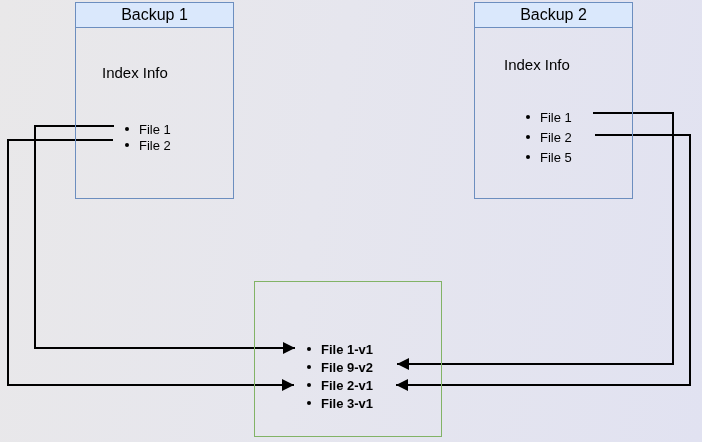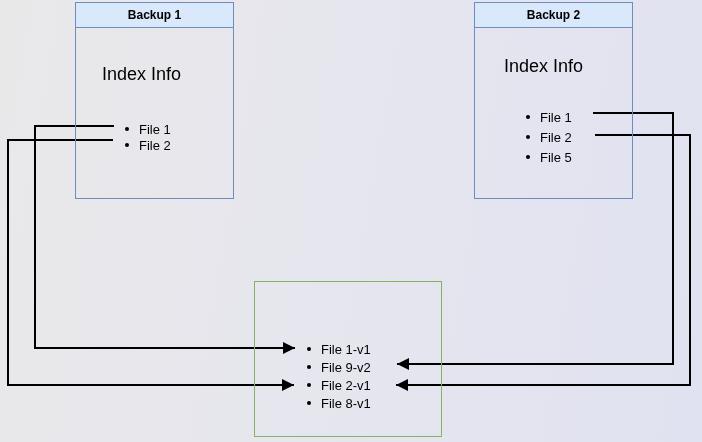--- a/index.html
+++ b/index.html
@@ -23,30 +23,30 @@
     border: 1px solid;
     box-sizing: border-box;
     background: transparent;
   }
   .box.blue  { border-color: var(--blue-stroke, #6c8ebf); }
   .box.green { border-color: var(--green-stroke, #82b366); }
   .box-header {
     display: flex;
     align-items: center;
     justify-content: center;
-    font-weight: bold;
-    font-size: 12px;
+    font-weight: normal;
+    font-size: 16px;
     border-bottom: 1px solid;
     box-sizing: border-box;
   }
   .box.blue  .box-header { background: var(--blue-fill, #dae8fc);  border-color: var(--blue-stroke, #6c8ebf); height: 25px; }
   .box.green .box-header { background: var(--green-fill, #d5e8d4); border-color: var(--green-stroke, #82b366); height: 22px; }
   .subtitle {
     position: absolute;
-    font-size: 18px;
+    font-size: 15px;
     white-space: nowrap;
   }
   ul.file-list {
     position: absolute;
     list-style: none;
     margin: 0;
     padding: 0;
   }
   ul.file-list li {
     display: flex;
@@ -56,21 +56,21 @@
   }
   ul.file-list .dot {
     width: 4px; height: 4px;
     border-radius: 50%;
     background: #000;
     margin-right: 10px;
     flex: 0 0 auto;
   }
   .lh16 li { height: 16px; }
   .lh20 li { height: 20px; }
-  .lh18 li { height: 18px; }
+  .lh18 li { height: 18px; font-weight: bold; }
 
   
   #backup1 { left: 75px;  top: 2px;   width: 159px; height: 197px; }
   #backup2 { left: 474px; top: 2px;   width: 159px; height: 197px; }
   #dedup   { left: 254px; top: 281px; width: 188px; height: 156px; }
 
   #backup1 .subtitle { left: 26px; top: 61px; }
   #backup2 .subtitle { left: 29px; top: 53px; }
 
   #backup1 ul { left: 49px; top: 118px; }
@@ -137,18 +137,18 @@
       <li>
         <span class="dot"></span>
         <span>File 9-v2</span>
       </li>
       <li>
         <span class="dot"></span>
         <span>File 2-v1</span>
       </li>
       <li>
         <span class="dot"></span>
-        <span>File 8-v1</span>
+        <span>File 3-v1</span>
       </li>
     </ul>
   </div>
 
 </div>
 
 </body></html>

